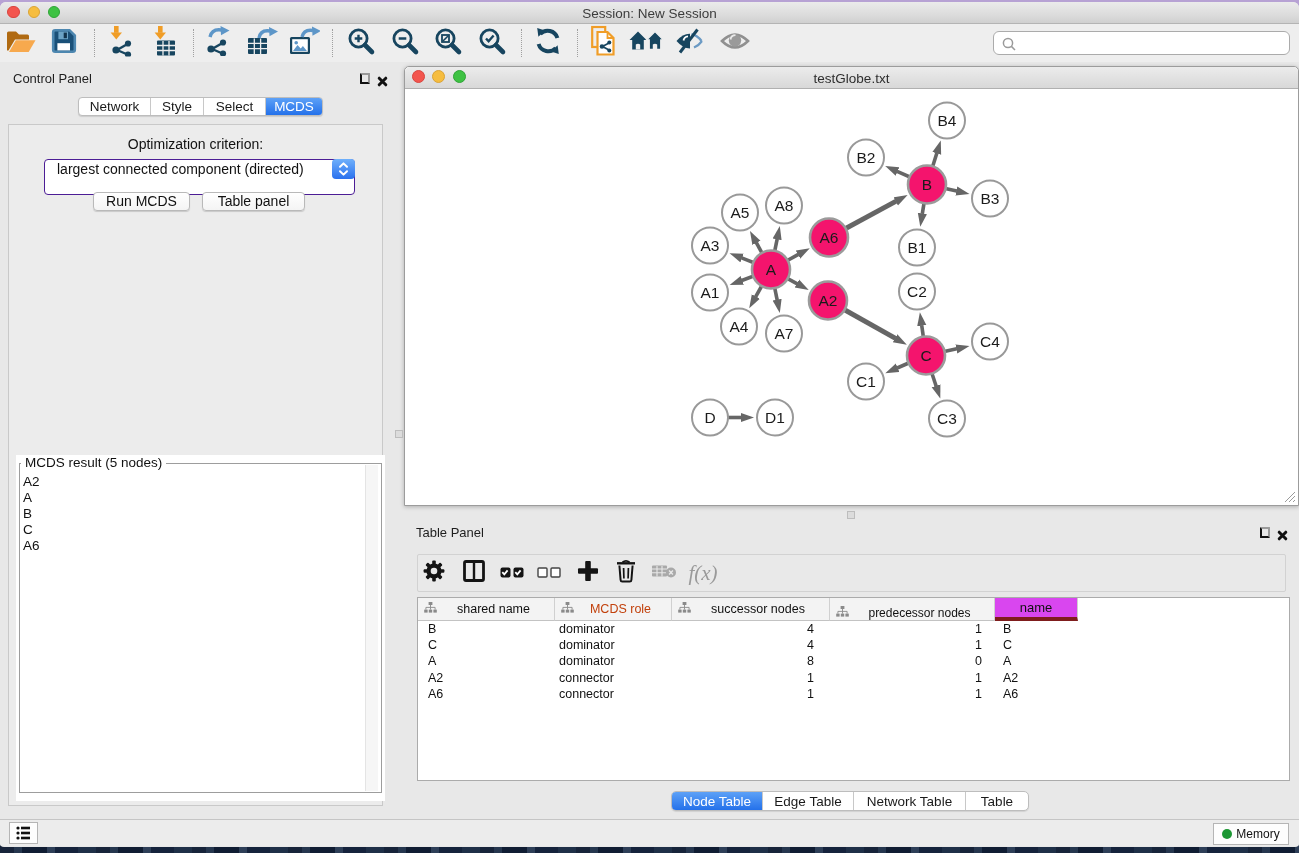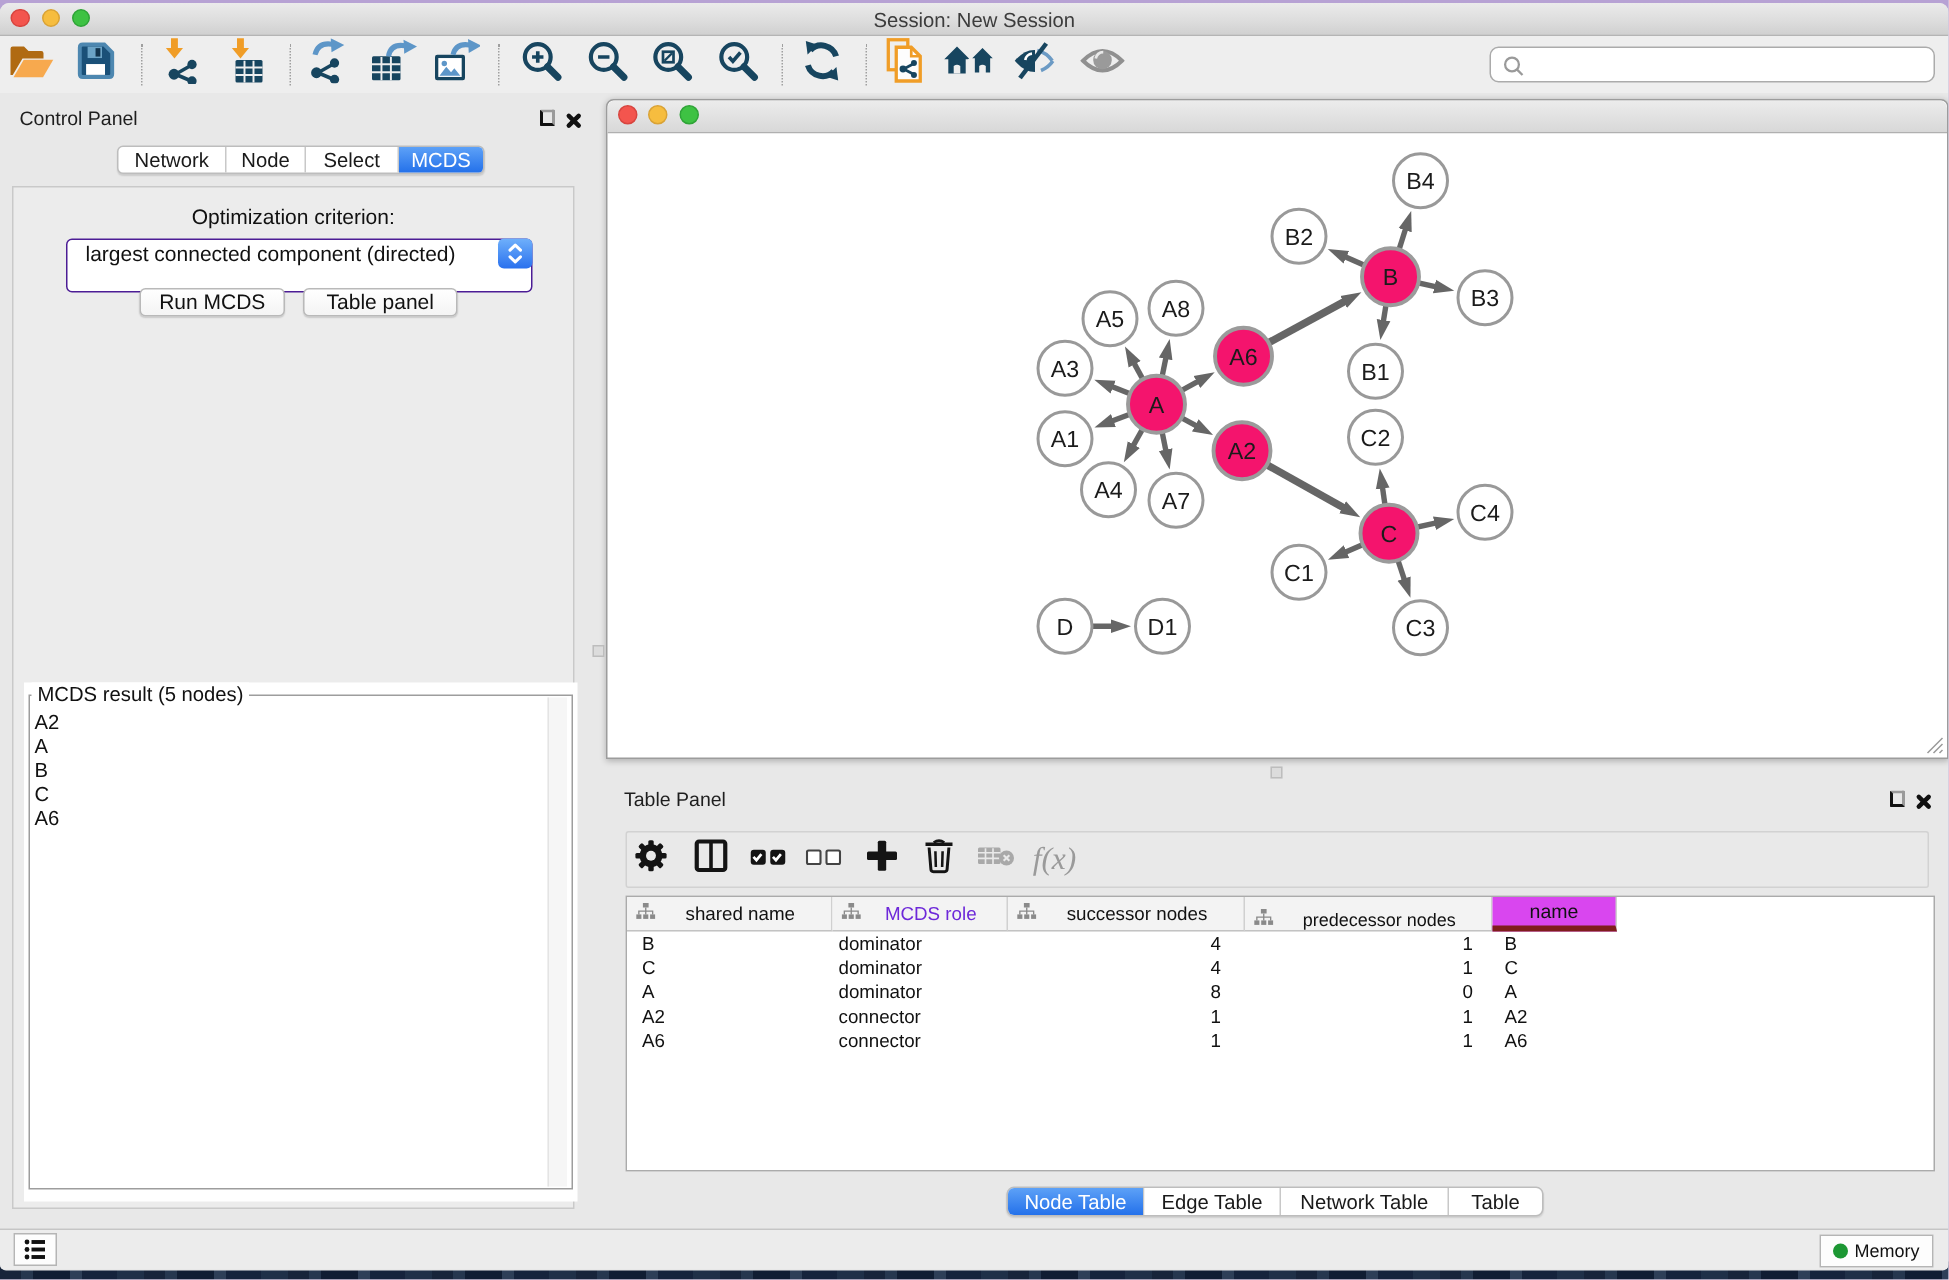--- a/index.html
+++ b/index.html
@@ -220,21 +220,21 @@
   </div>
   <div id="main">
     <div id="dock">
       <div id="dock-title">Control Panel</div>
       <div class="float-ic"></div>
         <div class="close-ic"><svg width="11" height="11" viewBox="0 0 11 11">
             <path d="M2.2 2.2 L8.8 8.8 M8.8 2.2 L2.2 8.8" stroke="#111" stroke-width="3" stroke-linecap="round"></path>
           </svg></div>
       <div class="segbar" id="dock-tabs">
         <div class="seg" style="width:72px">Network</div>
-        <div class="seg" style="width:53px">Node</div>
+        <div class="seg" style="width:53px">Style</div>
         <div class="seg" style="width:62px">Select</div>
         <div class="seg sel" style="width:56px">MCDS</div>
       </div>
       <div id="dock-body">
         <div id="opt-label">Optimization criterion:</div>
         <div id="combo">largest connected component (directed)
           <div class="step"><svg width="23" height="20">
                 <path d="M8 7.8 L11.5 4.4 L15 7.8" fill="none" stroke="#fff" stroke-width="2" stroke-linecap="round" stroke-linejoin="round"></path>
                 <path d="M8 12.2 L11.5 15.6 L15 12.2" fill="none" stroke="#fff" stroke-width="2" stroke-linecap="round" stroke-linejoin="round"></path>
               </svg></div>
@@ -248,20 +248,21 @@
           </div>
           <div id="result-label">MCDS result (5 nodes)</div>
         </div>
       </div>
     </div>
     <div id="netwin">
       <div id="net-titlebar">
         <div class="tl t1"></div>
           <div class="tl t2"></div>
           <div class="tl t3"></div>
+        <div id="net-title">testGlobe.txt</div>
       </div>
       <svg id="graph" width="893" height="417" style="position:absolute;left:0;top:22px">
 <defs>
             <marker id="ar" markerUnits="userSpaceOnUse" markerWidth="15" markerHeight="11" refX="0.5" refY="5" orient="auto">
               <path d="M0 0.4 L13.5 5 L0 9.6 z" fill="#666"></path>
             </marker>
           </defs>
 <g stroke="#666">
 <line x1="366.0" y1="180.5" x2="351.2" y2="153.4" stroke-width="3.6" marker-end="url(#ar)"></line>
 <line x1="366.0" y1="180.5" x2="372.2" y2="149.8" stroke-width="3.6" marker-end="url(#ar)"></line>
@@ -411,21 +412,21 @@
                   <rect x="0.2" y="7.6" width="3.4" height="3"></rect>
                   <rect x="4.8" y="7.6" width="3.4" height="3"></rect>
                   <rect x="9.4" y="7.6" width="3.4" height="3"></rect>
                 </g>
                 <g stroke="#8a8a8a" stroke-width="0.9" fill="none">
                   <path d="M6.5 3 V5.4 M1.9 7.6 V5.4 H11.1 V7.6 M6.5 5.4 V7.6"></path>
                 </g>
               </svg></span>
             <span style="flex:1;text-align:center;padding-right:10px">shared name</span>
           </div>
-          <div style="position:absolute;left:137px;top:0;width:117px;height:23px;background:#f3f3f3;border-right:1px solid #d0d0d0;border-bottom:1px solid #c3c3c3;display:flex;align-items:center;padding-left:6px;font-size:12.5px;color:#6d28d9">
+          <div style="position:absolute;left:137px;top:0;width:117px;height:23px;background:#f3f3f3;border-right:1px solid #d0d0d0;border-bottom:1px solid #c3c3c3;display:flex;align-items:center;padding-left:6px;font-size:12.5px;color:#c2410c">
             <span style="flex:none"><svg width="13" height="11" viewBox="0 0 13 11" style="flex:none;margin-right:6px">
                 <g fill="#8a8a8a">
                   <rect x="4.6" y="0" width="3.8" height="3"></rect>
                   <rect x="0.2" y="7.6" width="3.4" height="3"></rect>
                   <rect x="4.8" y="7.6" width="3.4" height="3"></rect>
                   <rect x="9.4" y="7.6" width="3.4" height="3"></rect>
                 </g>
                 <g stroke="#8a8a8a" stroke-width="0.9" fill="none">
                   <path d="M6.5 3 V5.4 M1.9 7.6 V5.4 H11.1 V7.6 M6.5 5.4 V7.6"></path>
                 </g>

